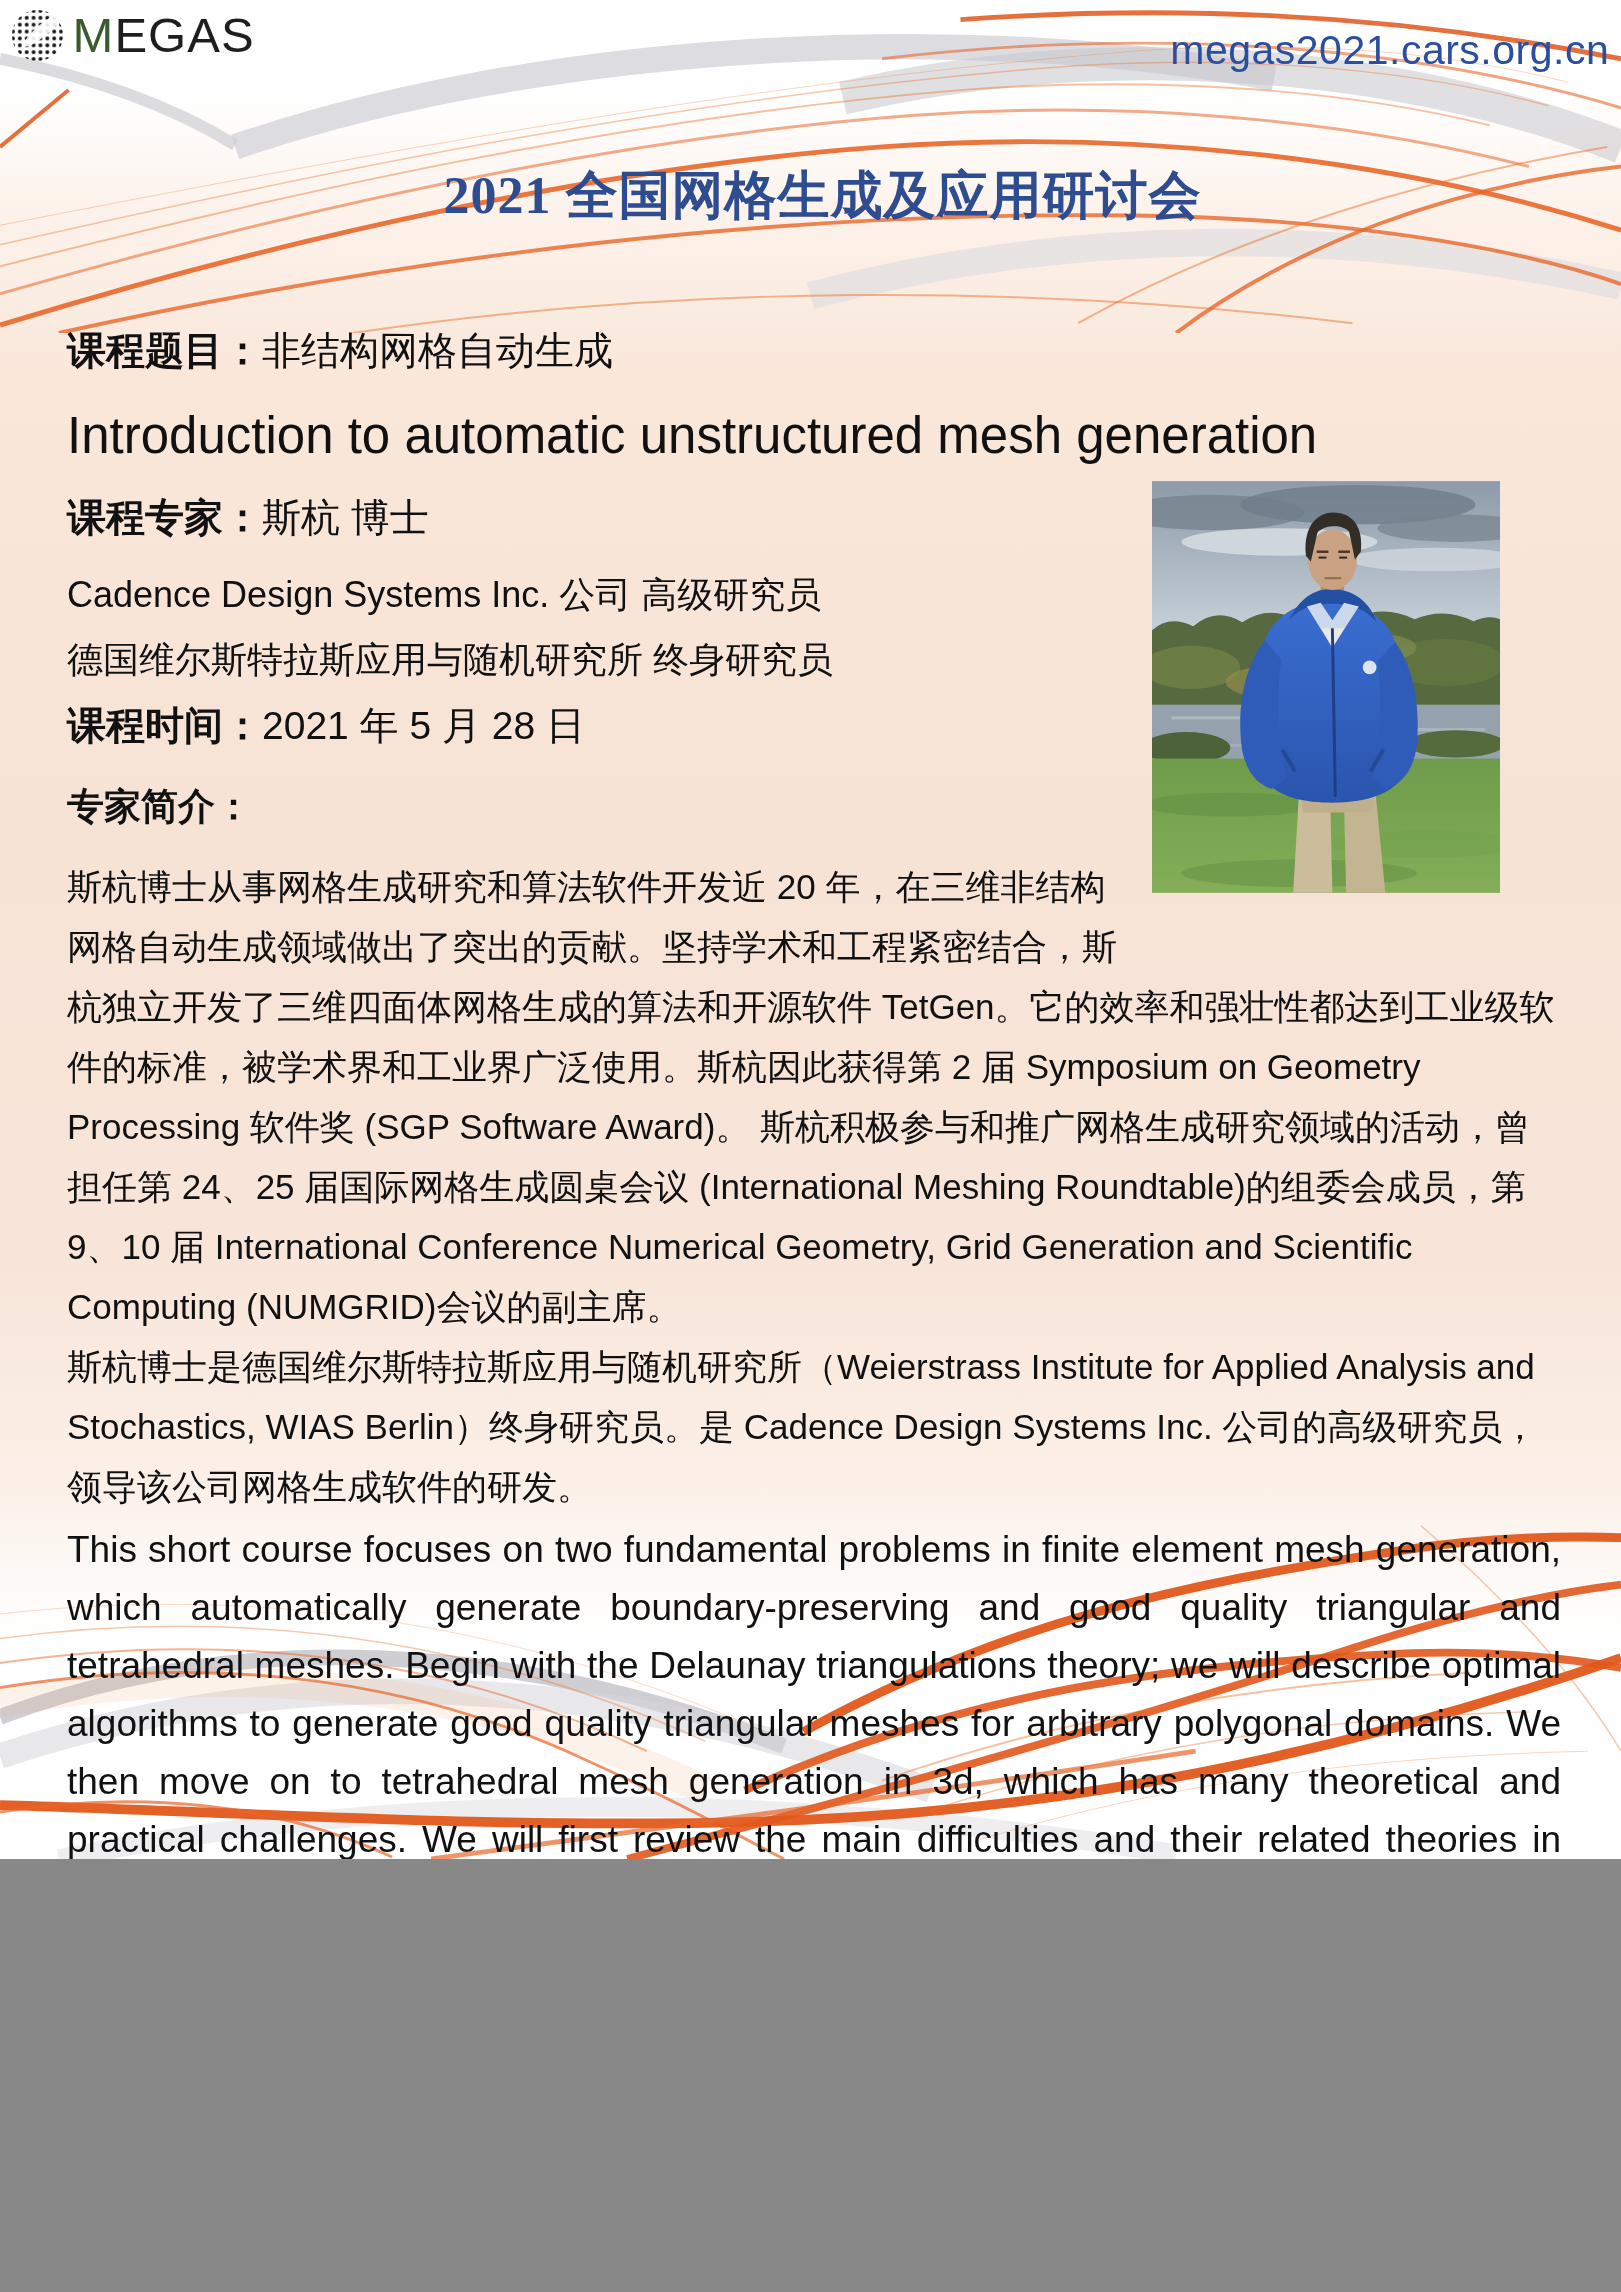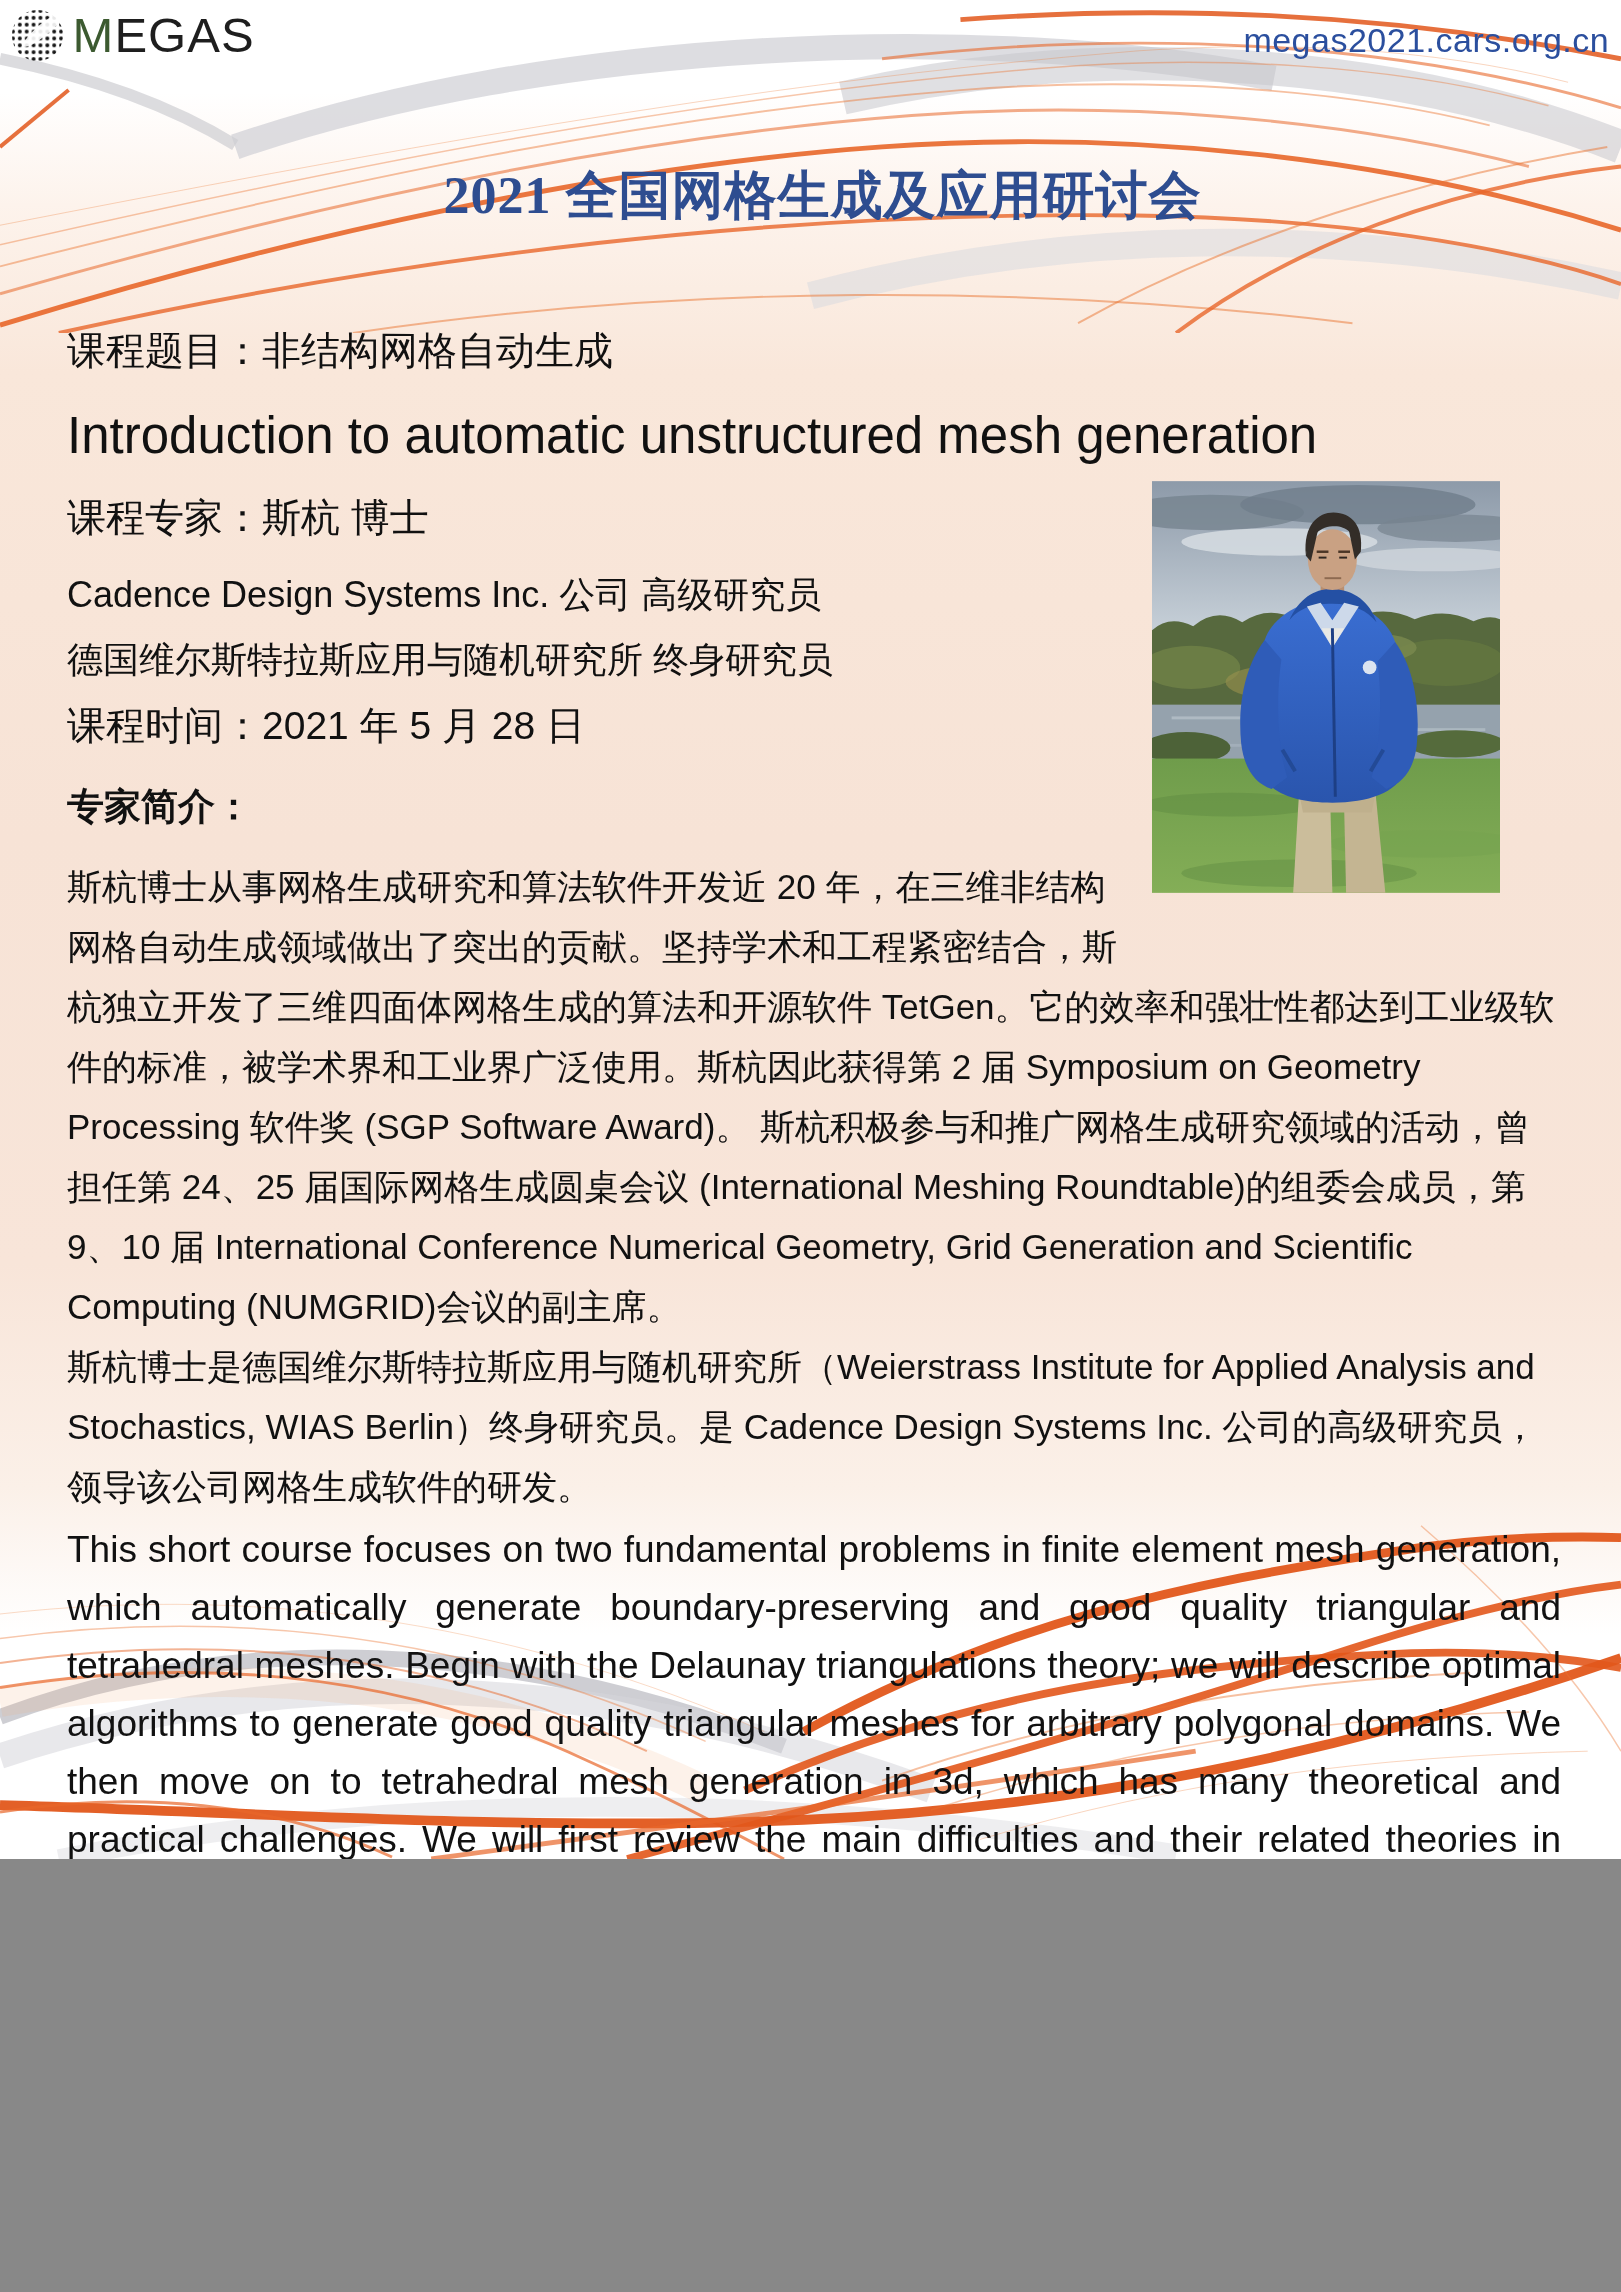--- a/index.html
+++ b/index.html
@@ -21,35 +21,35 @@
   .deco { position:absolute; left:0; width:1621px; pointer-events:none; }
   .deco-top { top:0; height:333px; }
   .deco-bottom { bottom:0; height:392px; }
 
   
   .logo { position:absolute; top:7.8px; left:9.8px; display:flex; align-items:center; gap:7.8px; }
   .logo-text { font-size:49px; letter-spacing:1px; font-weight:400; line-height:1; }
   .logo-m { color:#3c5a30; }
   .logo-rest { color:#1e1e1e; }
   .site-url {
-    position:absolute; top:21px; right:11.8px;
-    font-size:34px; color:#2b4f9e; text-decoration:none;
+    position:absolute; top:27px; right:11.8px;
+    font-size:41px; color:#2b4f9e; text-decoration:none;
     letter-spacing:0.5px;
   }
 
   
   .title-block { position:absolute; top:149px; left:12px; width:100%; text-align:center;
     font-family:"Liberation Serif","DejaVu Serif",serif; font-weight:bold;
     color:#2e4d90; }
   .title-line { font-size:52px; line-height:93px; letter-spacing:1px; }
 
   
   .content { position:absolute; top:329px; left:67px; width:1494px; }
   .line-lg { font-size:39px; line-height:1.15; margin-bottom:33px; }
-  .line-lg .lbl { font-weight:normal; }
+  .line-lg .lbl { font-weight:bold; }
   .line-en { font-size:51px; line-height:1.15; margin-bottom:31px; }
   .affil { font-size:36px; line-height:1.15; margin-bottom:23.5px; }
   .sec-heading { font-size:37px; font-weight:bold; margin:13.7px 0 25.5px; }
   .bio-p { font-size:35px; line-height:60px; text-align:left; }
   .bio-p + .bio-p { margin-top:0; }
   .intro-p { font-size:37px; line-height:58px; text-align:justify; margin-top:3.9px; }
 
   .photo-frame {
     float:right; width:348px; height:412px;
     margin:-15.7px 61px 25.5px 23.5px;

